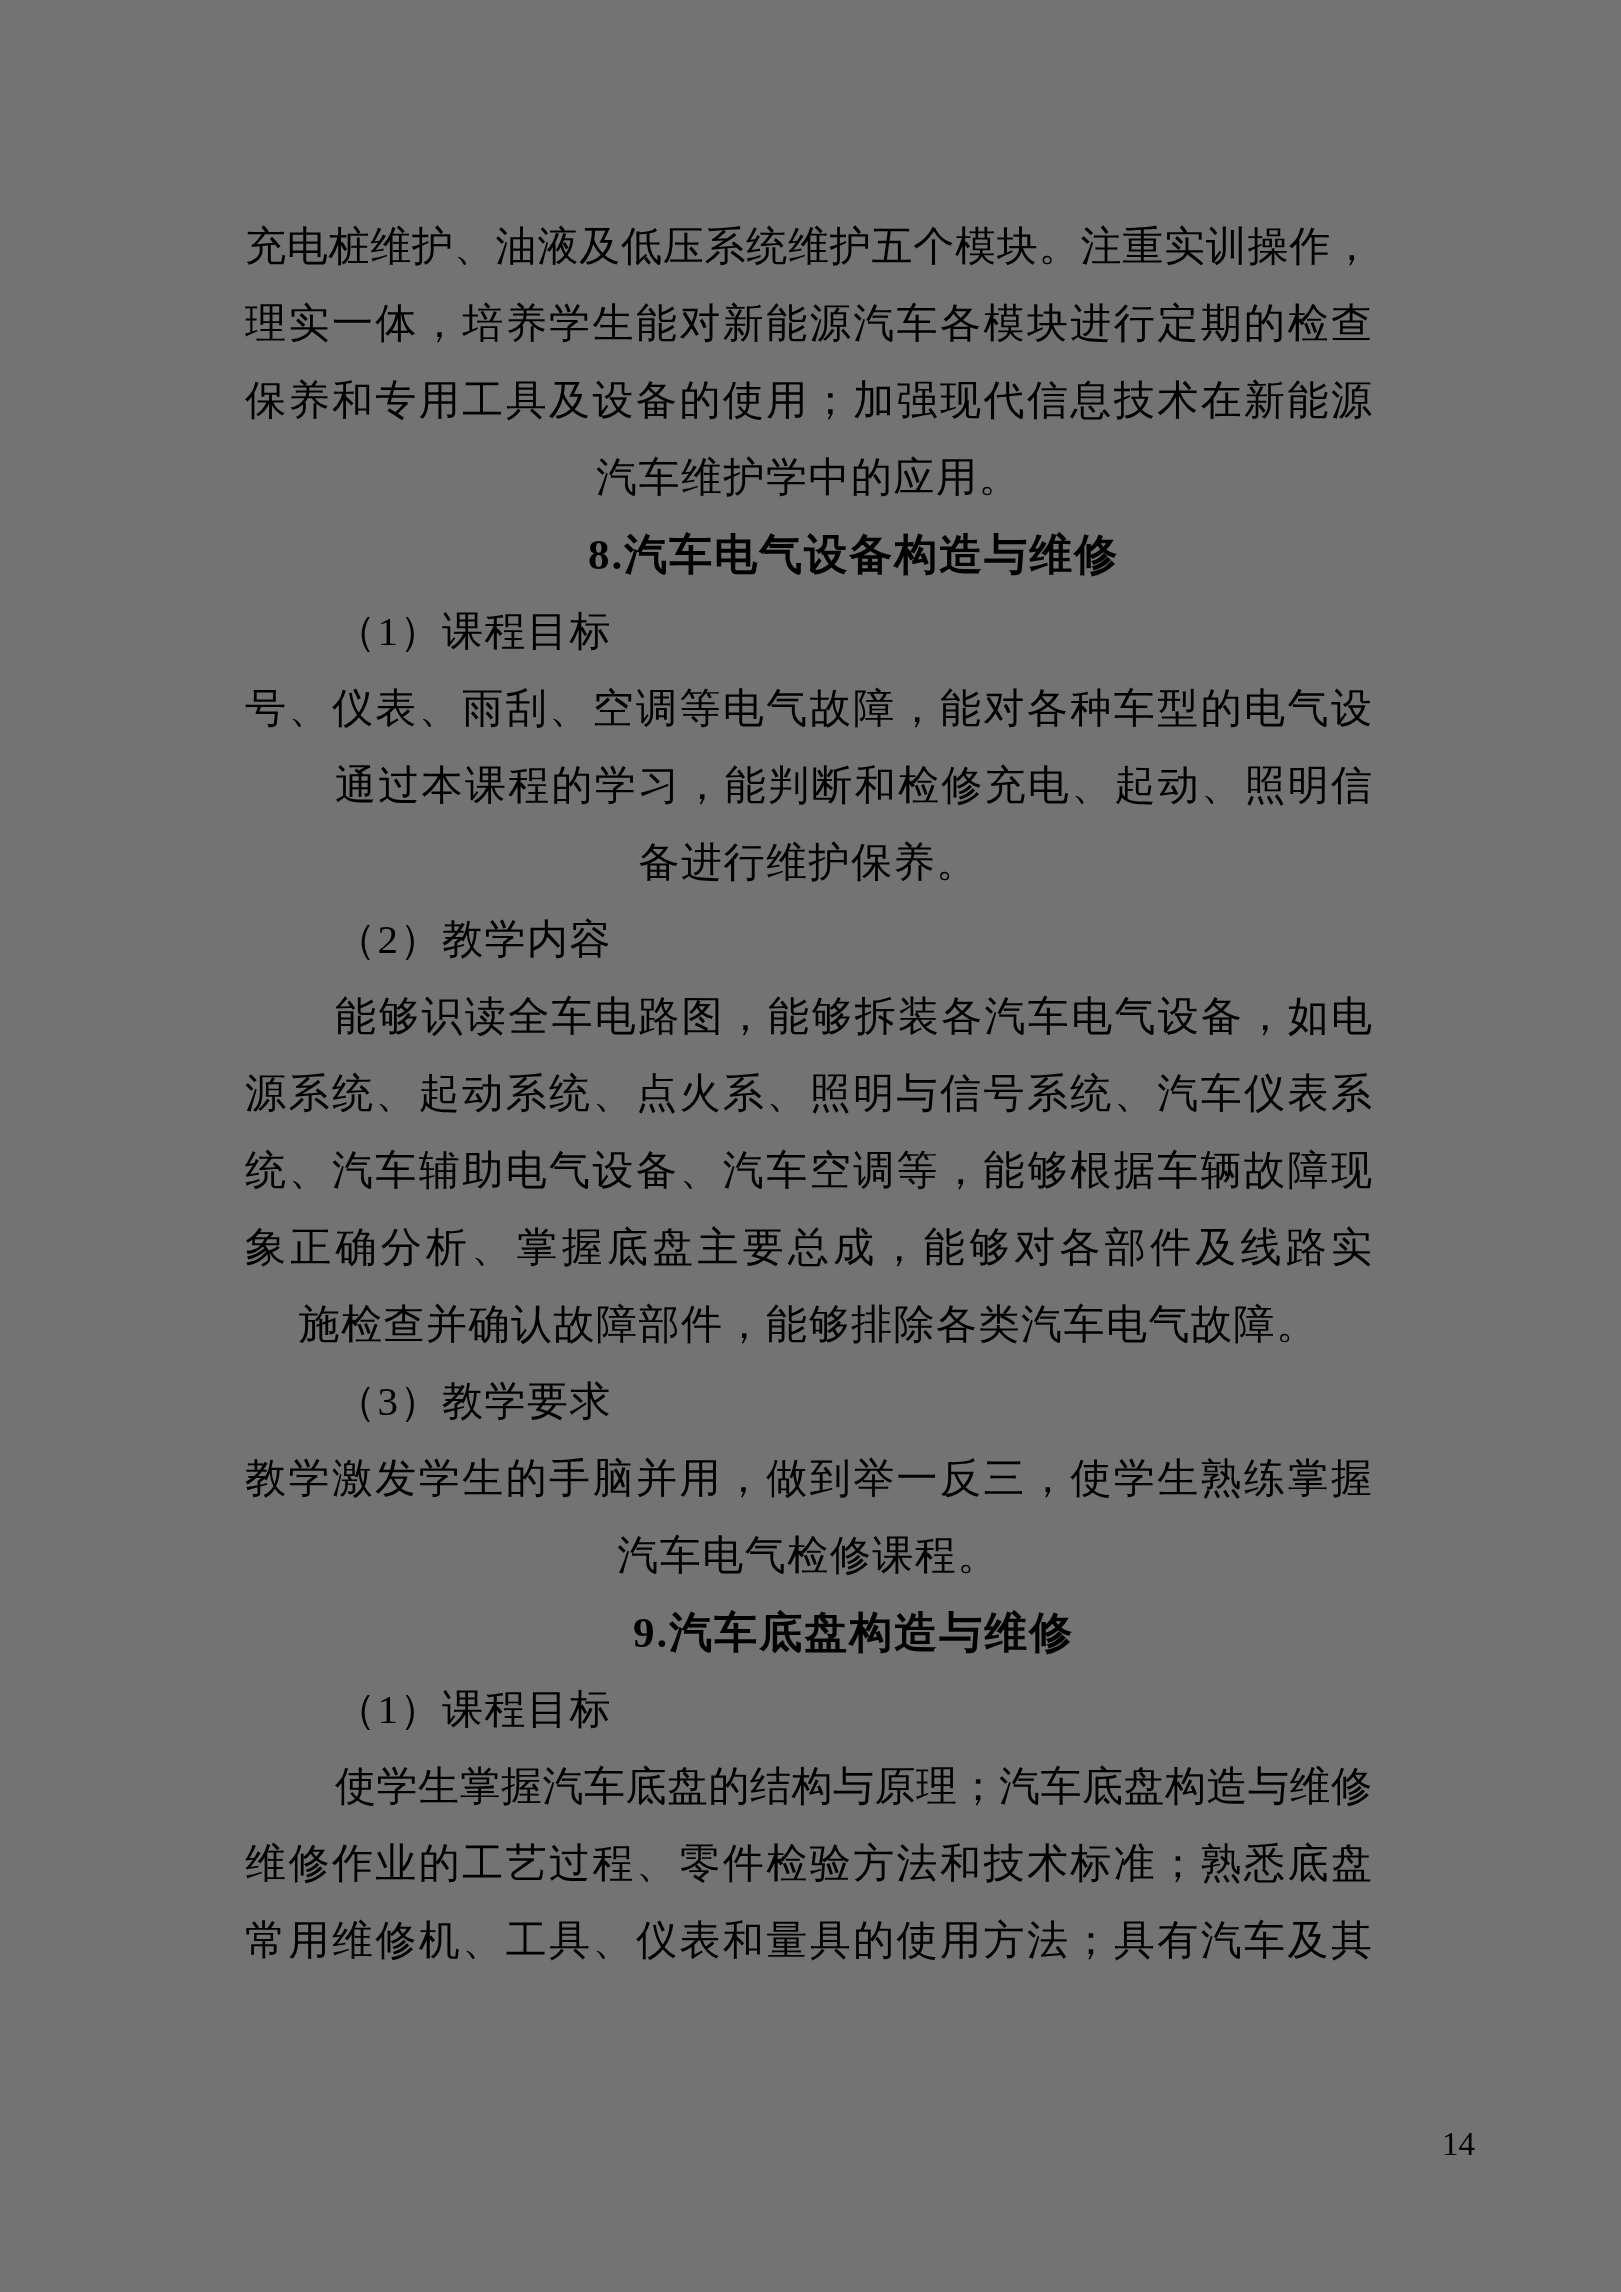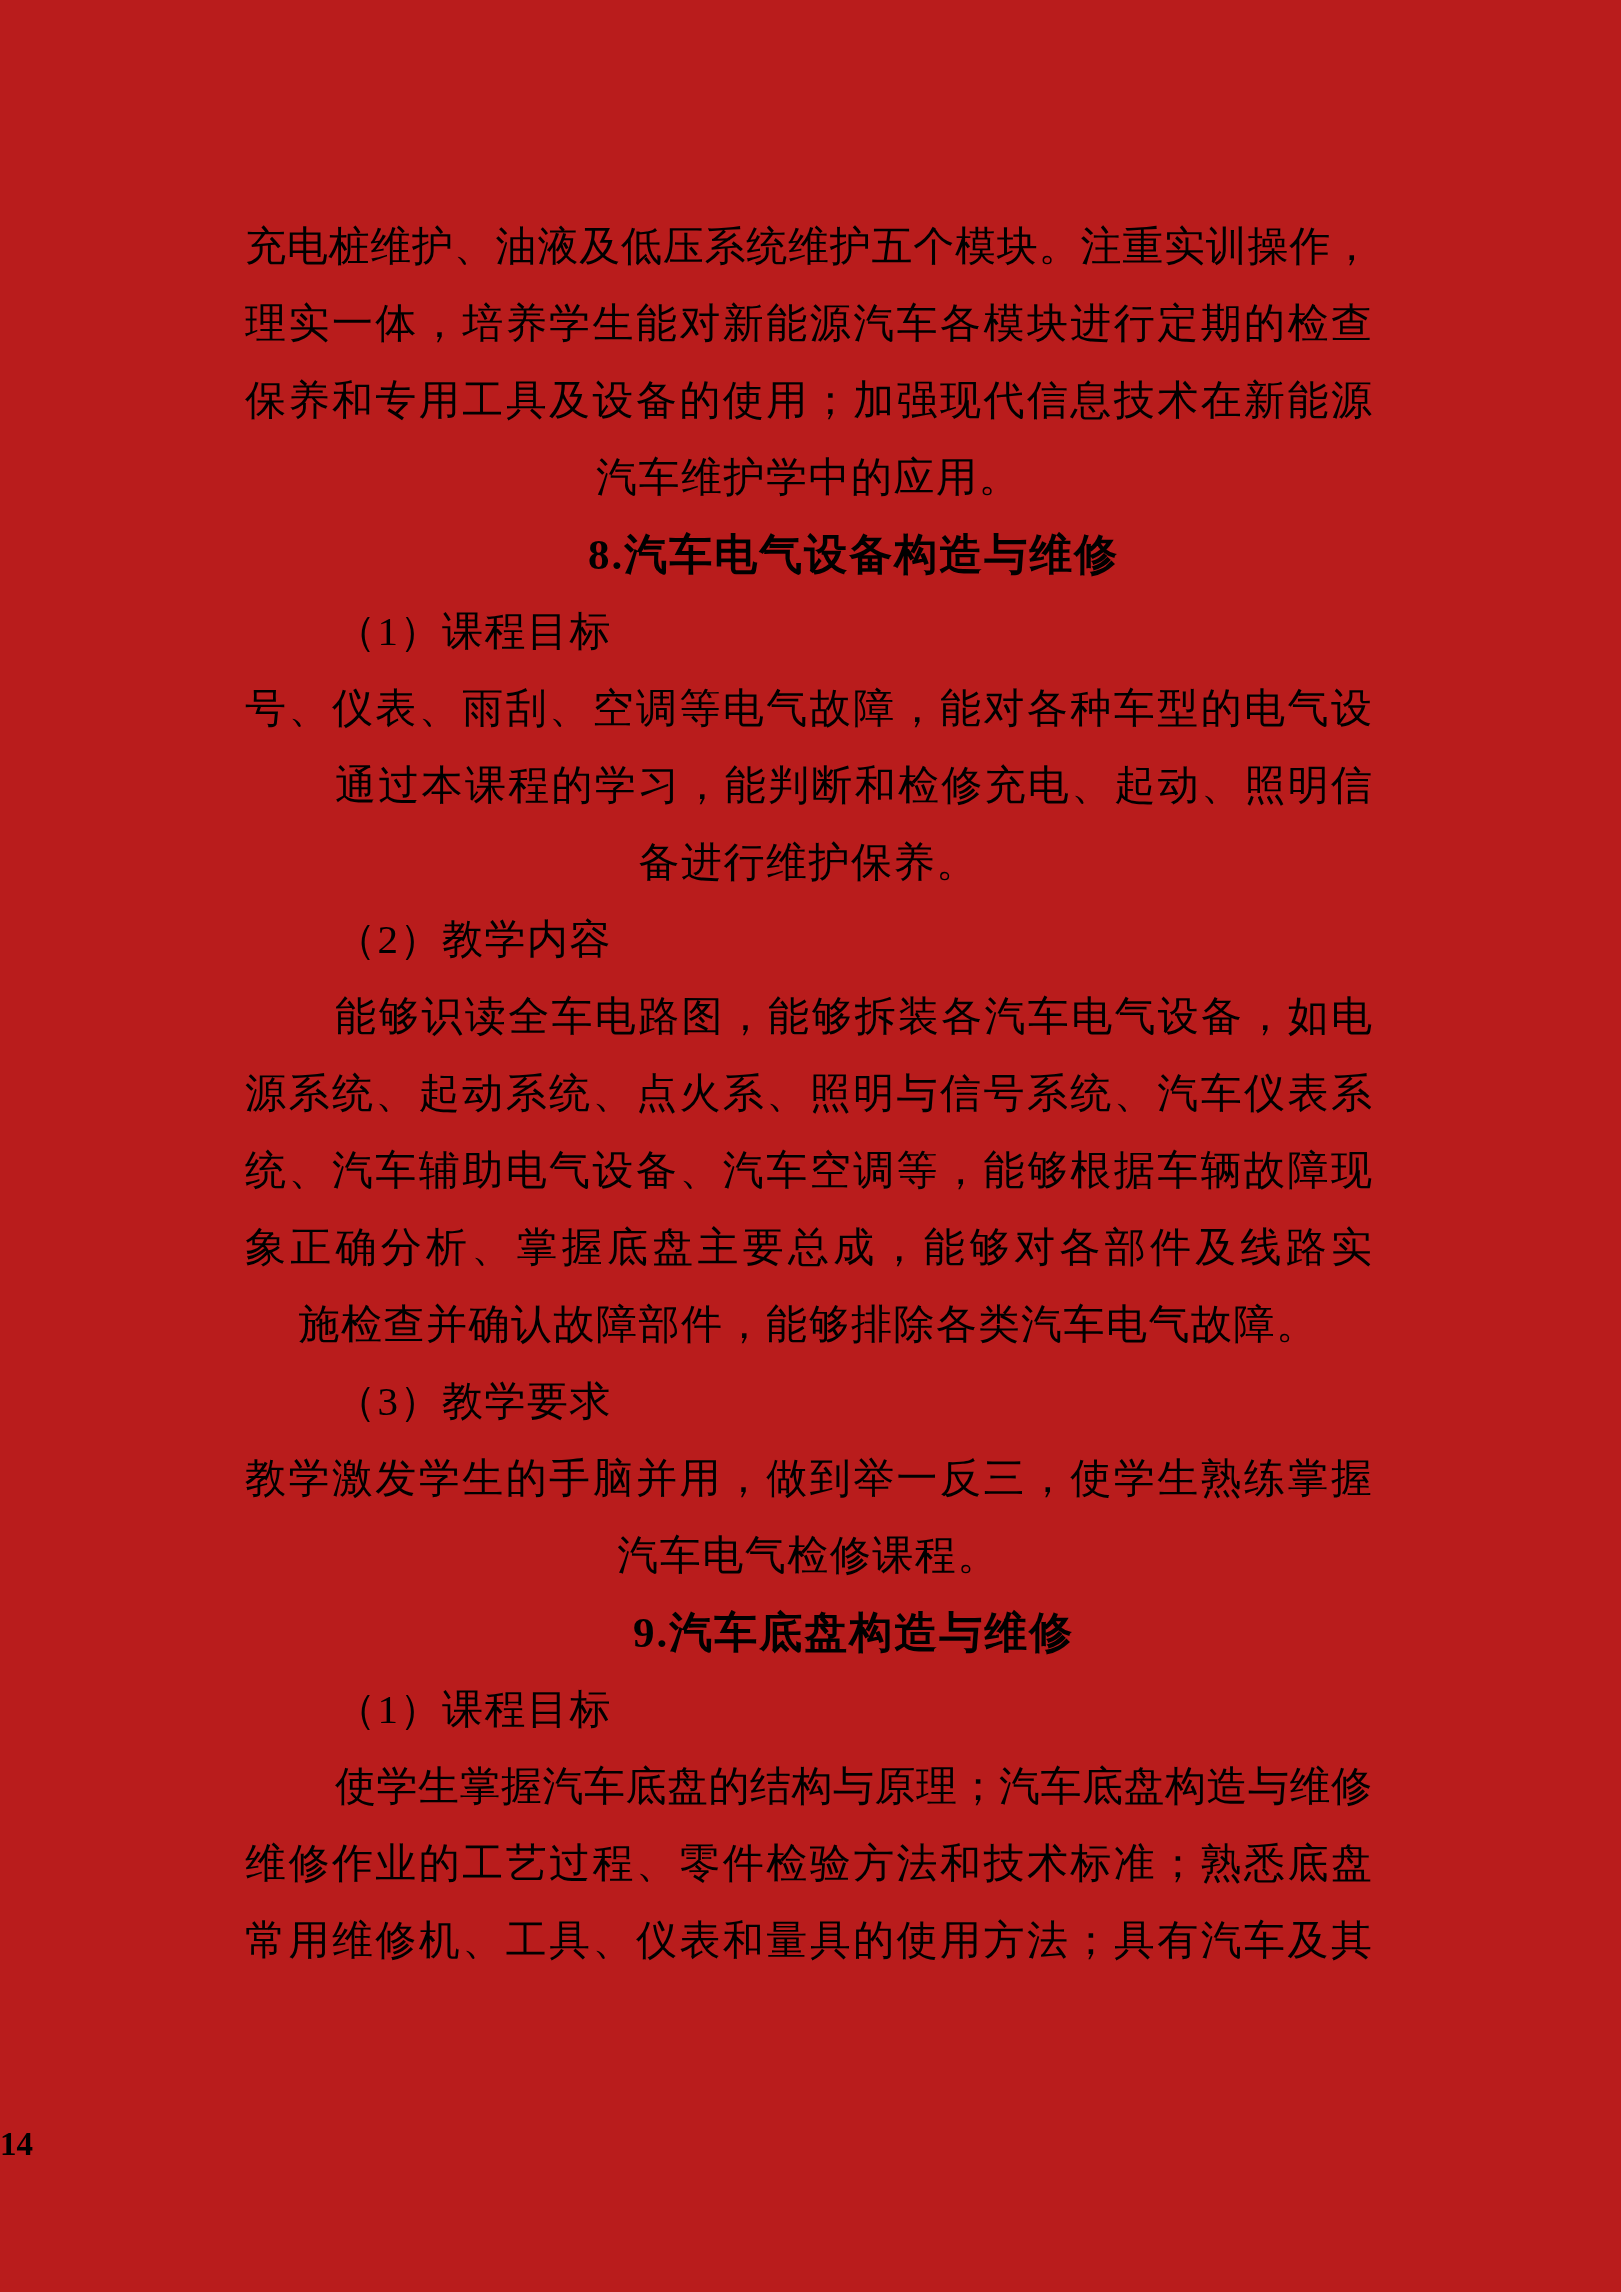--- a/index.html
+++ b/index.html
@@ -4,21 +4,21 @@
 <style>
   html, body {
     margin: 0;
     padding: 0;
     background: #ffffff;
   }
   .page {
     position: relative;
     width: 1621px;
     height: 2293px;
-    background: #b91c1c;
+    background: #737373;
     overflow: hidden;
     font-family: "Liberation Serif", "DejaVu Serif", serif;
     color: #000000;
   }
   .text-block {
     position: absolute;
     left: 245px;
     top: 208px;
     width: 1127px;
   }
@@ -54,25 +54,24 @@
     font-weight: bold;
     font-size: 43px;
     letter-spacing: 2px;
     text-indent: 90px;
   }
   .page-number {
     position: absolute;
     left: 0;
     top: 2125px;
     width: 1475px;
-    text-align: left;
+    text-align: right;
     font-size: 33px;
     line-height: 39px;
     color: #000000;
-    font-weight: bold;
   }
 </style>
 </head>
 <body>
 
 <div class="page">
   <div class="text-block" id="document-body">
       <div class="line l-justify">充电桩维护、油液及低压系统维护五个模块。注重实训操作，</div>
       <div class="line l-justify">理实一体，培养学生能对新能源汽车各模块进行定期的检查</div>
       <div class="line l-justify">保养和专用工具及设备的使用；加强现代信息技术在新能源</div>

